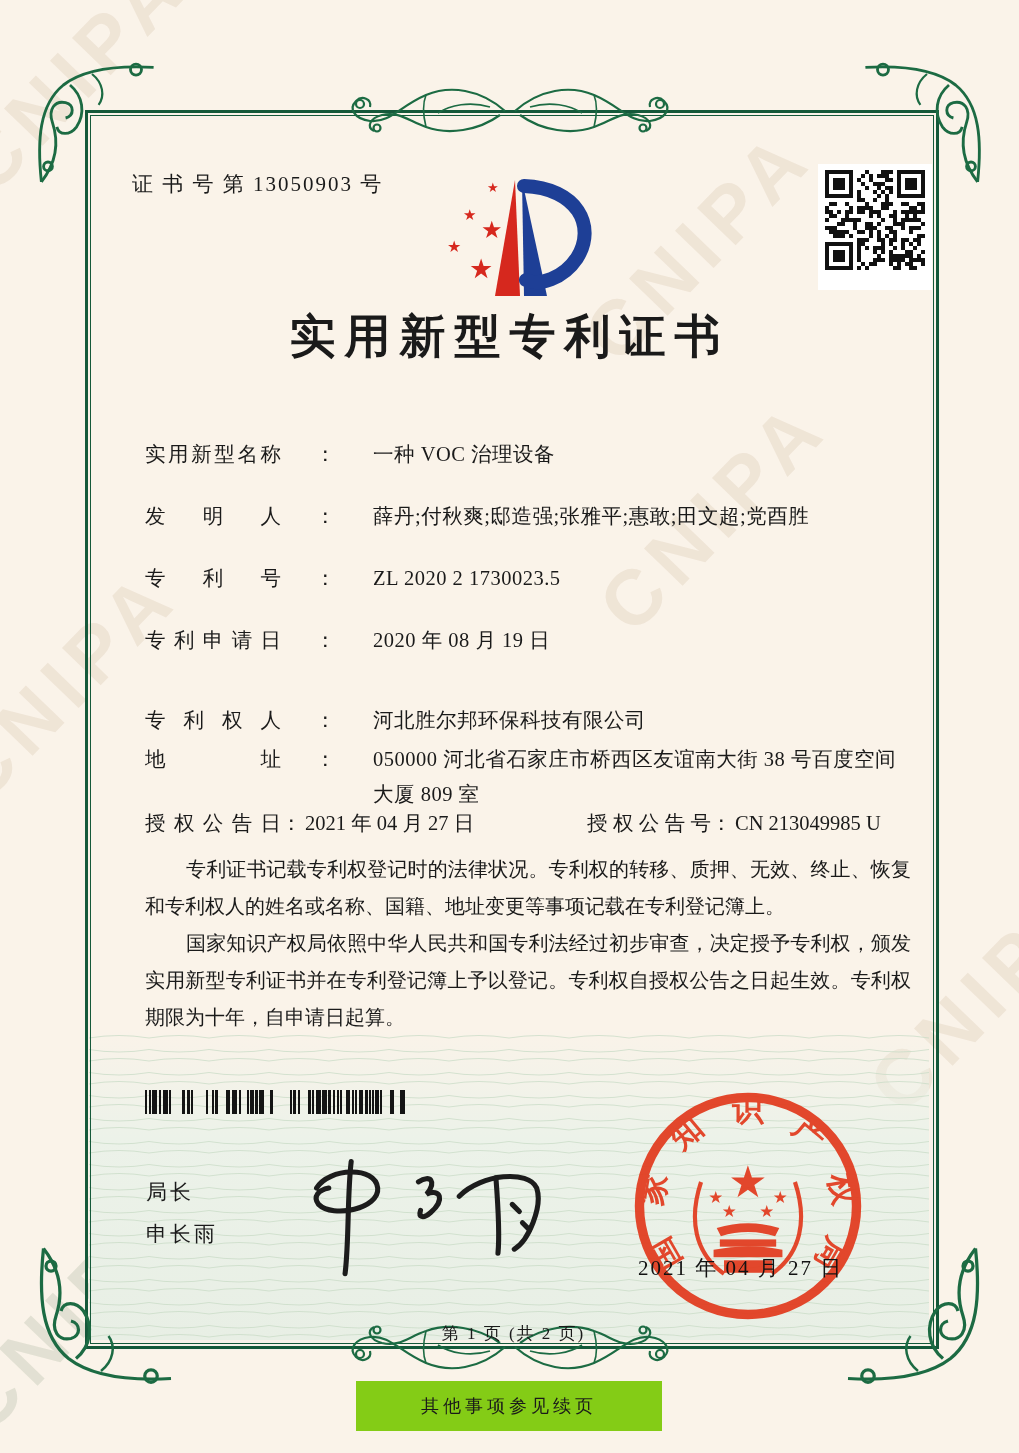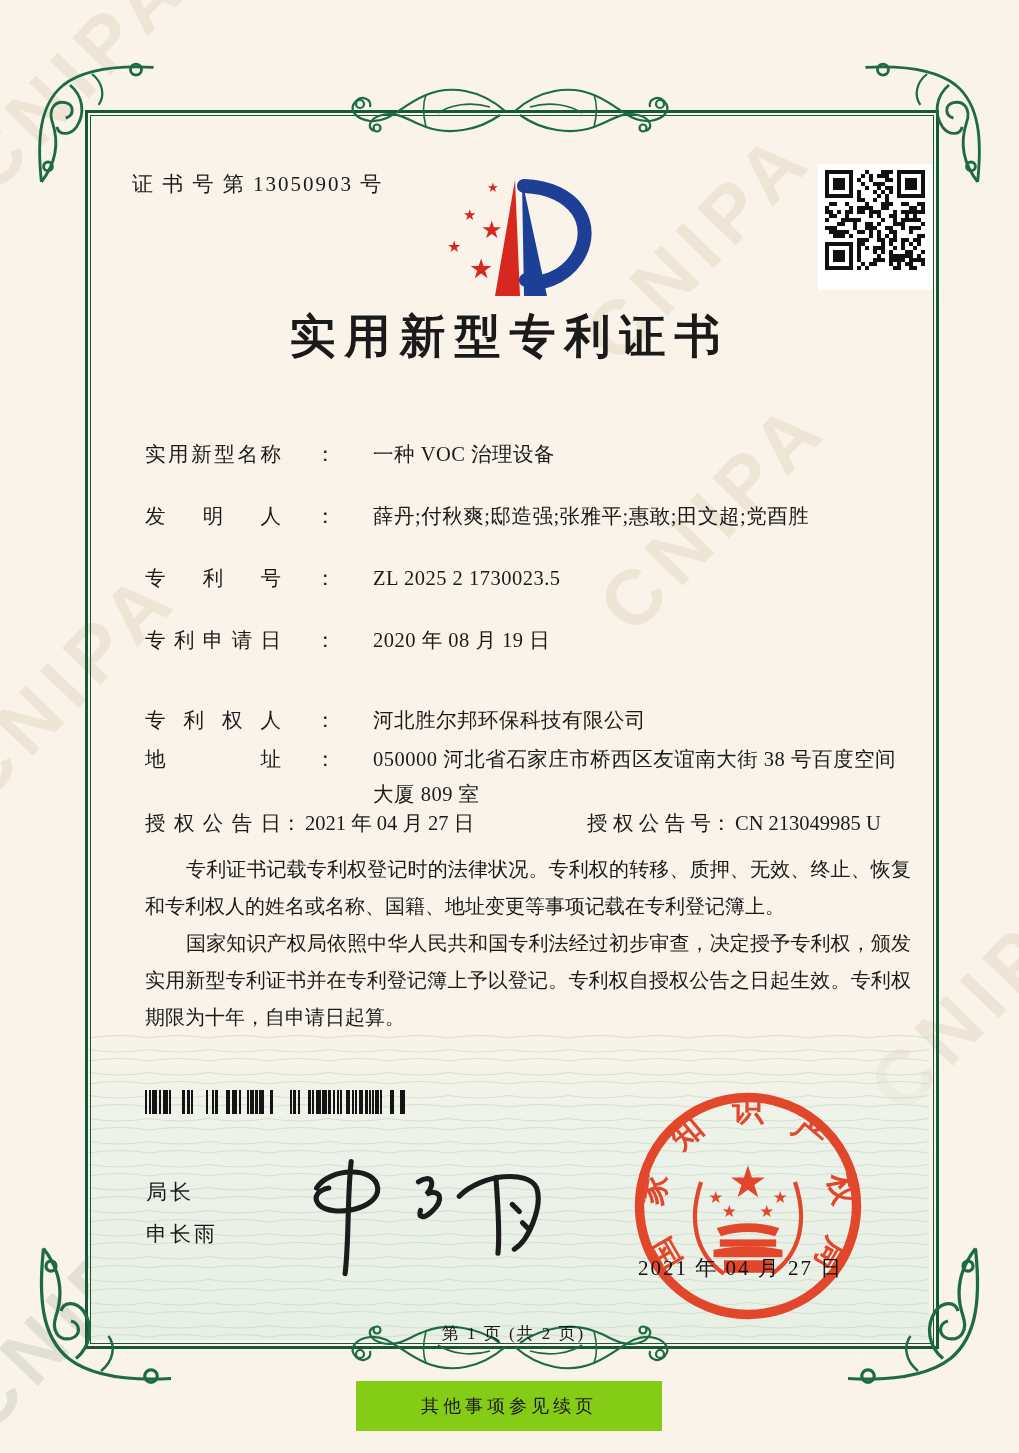--- a/index.html
+++ b/index.html
@@ -378,21 +378,21 @@
   <span class="fvalue">一种 VOC 治理设备</span>
 </div>
 <div class="frow" style="top:499px;">
   <span class="flabel">发明人</span>
     <span class="fcolon">：</span>
   <span class="fvalue">薛丹;付秋爽;邸造强;张雅平;惠敢;田文超;党酉胜</span>
 </div>
 <div class="frow" style="top:561px;">
   <span class="flabel">专利号</span>
     <span class="fcolon">：</span>
-  <span class="fvalue">ZL 2025 2 1730023.5</span>
+  <span class="fvalue">ZL 2020 2 1730023.5</span>
 </div>
 <div class="frow" style="top:623px;">
   <span class="flabel">专利申请日</span>
     <span class="fcolon">：</span>
   <span class="fvalue">2020 年 08 月 19 日</span>
 </div>
 <div class="frow" style="top:703px;">
   <span class="flabel">专利权人</span>
     <span class="fcolon">：</span>
   <span class="fvalue">河北胜尔邦环保科技有限公司</span>

